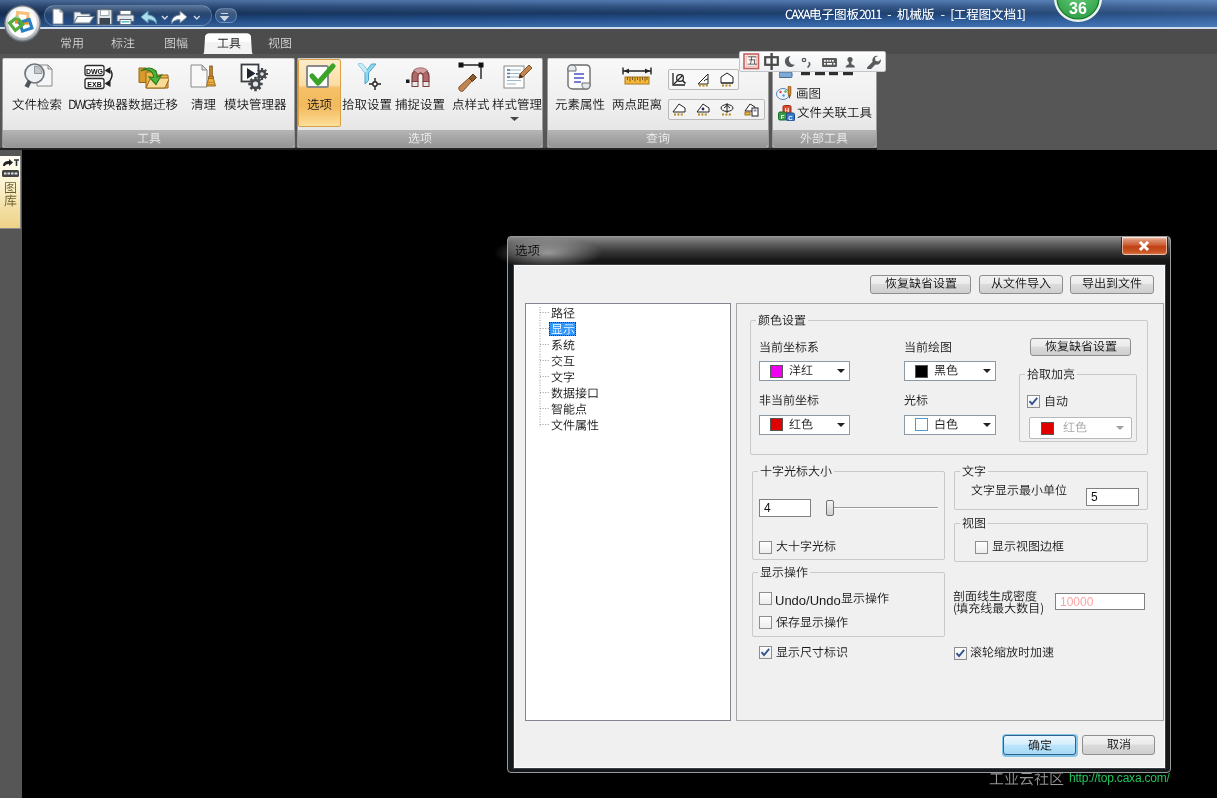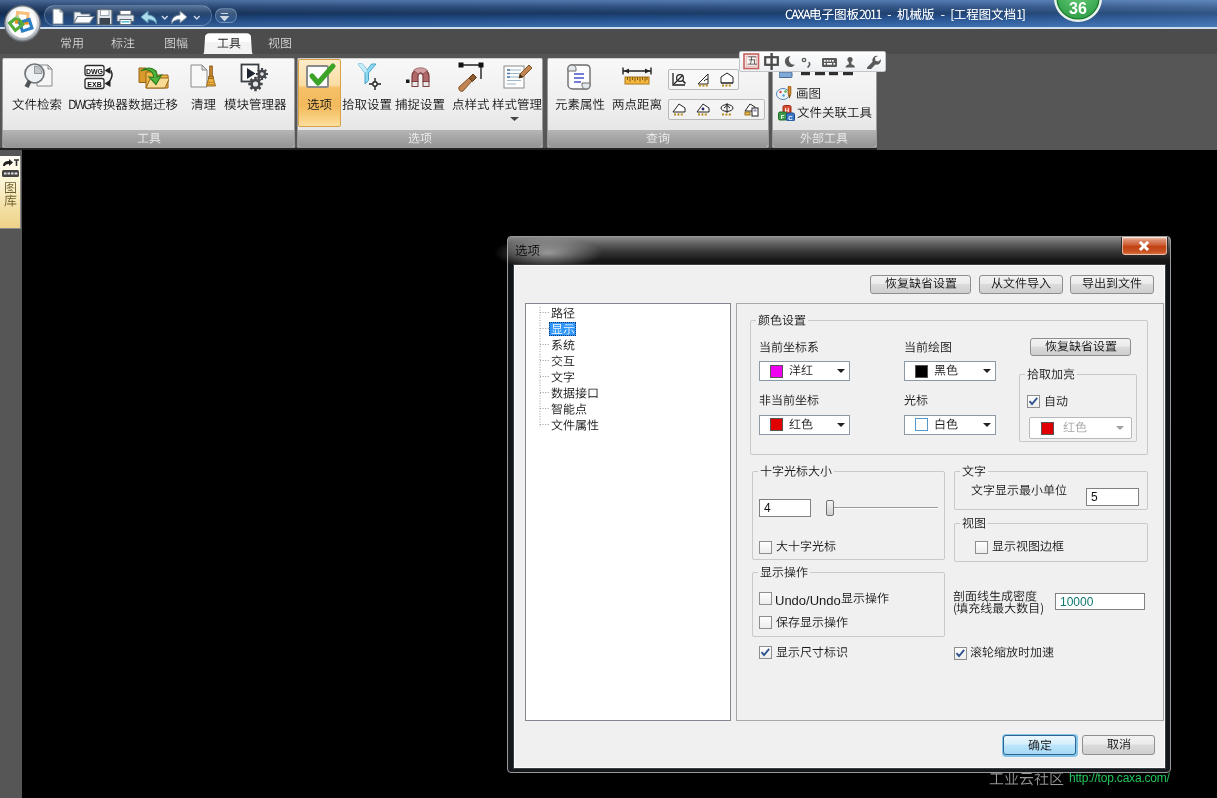--- a/index.html
+++ b/index.html
@@ -1087,21 +1087,21 @@
         <use href="#g5145" x="1265"></use>
         <use href="#g7EBF" x="2265"></use>
         <use href="#g6700" x="3265"></use>
         <use href="#g5927" x="4265"></use>
         <use href="#g6570" x="5265"></use>
         <use href="#g76EE" x="6265"></use>
         <use href="#g0029" x="7265"></use>
       </g>
     </svg>
     <div class="inp" style="left:1054.5px;top:592.5px;width:90px;height:17.5px"></div>
-    <div class="abs" style="left:1060px;top:594.5px;font-size:12px;color:#0f766e">10000</div>
+    <div class="abs" style="left:1060px;top:594.5px;font-size:12px;color:#fca5a5">10000</div>
     <div class="cb" style="left:954px;top:647px"></div>
     <svg class="abs" style="left:954px;top:647px" width="13" height="13">
       <path d="M2.5 6.2 L5 9 L10.2 2.8" fill="none" stroke="#31548f" stroke-width="1.9"></path>
     </svg>
     <svg class="ct " style="left:970px;top:646px;" width="86" height="15.6">
       <g fill="#1a1a1a" transform="translate(0,10.56) scale(0.012,-0.012)">
         <use href="#g6EDA" x="0"></use>
         <use href="#g8F6E" x="1000"></use>
         <use href="#g7F29" x="2000"></use>
         <use href="#g653E" x="3000"></use>

